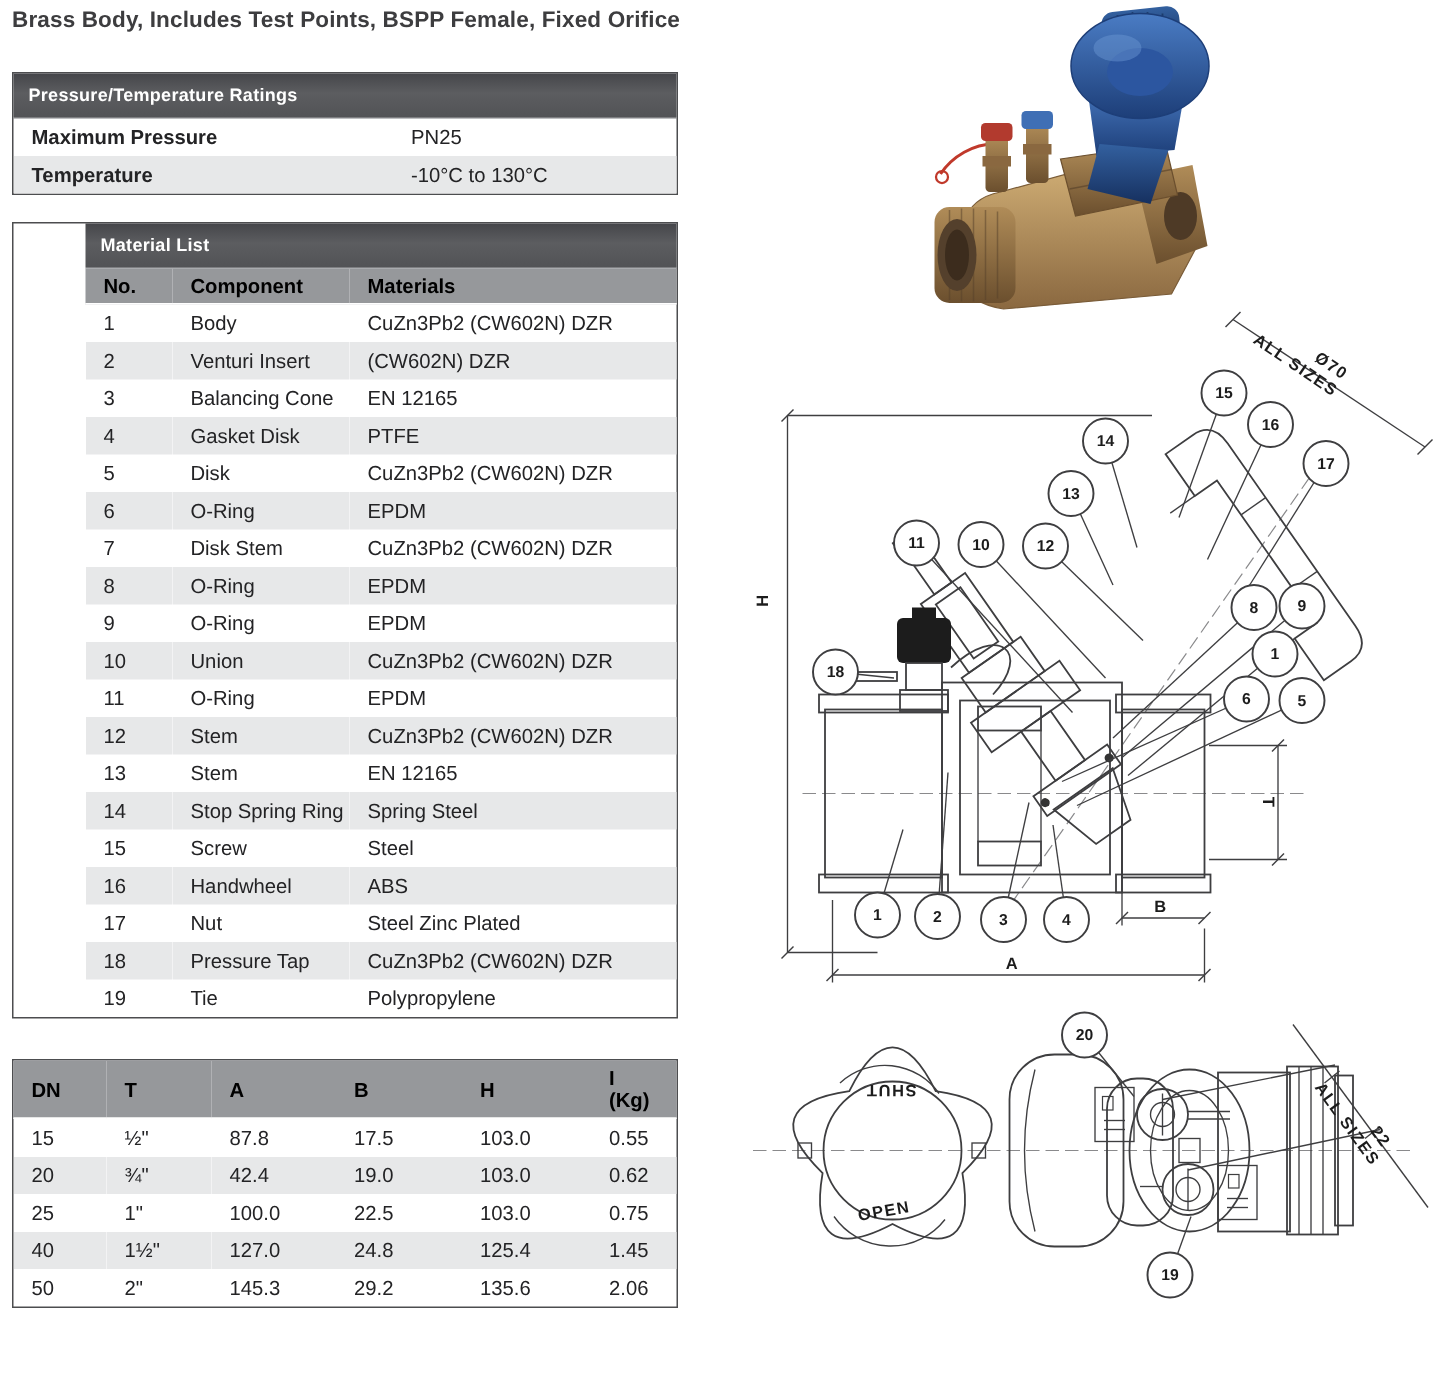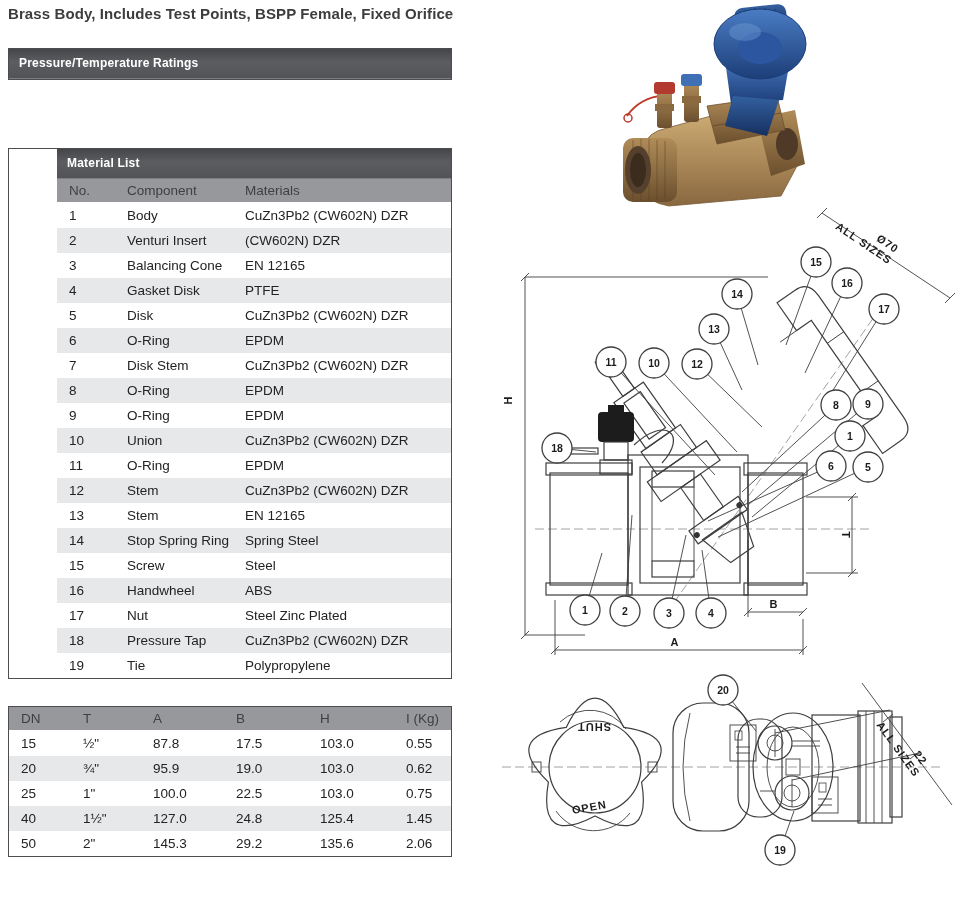--- a/index.html
+++ b/index.html
@@ -3,21 +3,21 @@
 <meta charset="utf-8">
 <style>
   html,body{margin:0;padding:0;background:#fff;}
   .page{position:relative;width:961px;height:900px;background:#fff;overflow:hidden;
         font-family:"Liberation Sans",sans-serif;color:#222;}
   .page-title{position:absolute;left:8px;top:5px;font-size:15px;font-weight:700;color:#3d3d3f;letter-spacing:.1px;}
   .tbl{position:absolute;left:8px;width:444px;border:1px solid #4c4d4f;box-sizing:border-box;background:#fff;}
   .tbl-header{height:29px;line-height:29px;background:linear-gradient(180deg,#45464a 0%,#5c5d60 45%,#525356 100%);
               border-bottom:1px solid #7d7e81;color:#fff;font-weight:700;font-size:12px;padding:0 10px;letter-spacing:.2px;}
   table.data{width:100%;border-collapse:collapse;font-size:13.5px;color:#232325;table-layout:fixed;}
-  table.data th{background:#96989b;color:#404040;text-align:left;font-weight:400;
+  table.data th{background:#96989b;color:#000000;text-align:left;font-weight:700;
                 padding:4px 12px;border-bottom:1px solid #fff;font-size:13.5px;}
   table.data td{padding:4.5px 12px;line-height:16px;overflow:hidden;white-space:nowrap;}
   table.data tbody tr:nth-child(even) td{background:#e7e8e9;}
   .ratings-tbl td:first-child{font-weight:700;}
   .footer-accent{position:absolute;left:86px;top:918px;width:98px;height:3px;background:#b7d3e8;opacity:.8;}
   svg text{font-family:"Liberation Sans",sans-serif;}
   .ln{stroke:#3e3e40;fill:none;stroke-width:1.2;}
   .lnt{stroke:#3e3e40;fill:none;stroke-width:.9;}
   .cl{stroke:#8a8a8c;fill:none;stroke-width:.8;stroke-dasharray:9 4;}
   .co{fill:#fff;stroke:#3e3e40;stroke-width:1.3;}
@@ -26,20 +26,36 @@
 </style>
 </head>
 <body>
 
 <div class="page">
 
   <div class="page-title">Brass Body, Includes Test Points, BSPP Female, Fixed Orifice</div>
 
   <section class="tbl" style="top:48px;">
     <div class="tbl-header">Pressure/Temperature Ratings</div>
+    <table class="data ratings-tbl">
+      <colgroup>
+          <col style="width:253px">
+          <col>
+        </colgroup>
+    <tbody>
+          <tr>
+            <td>Maximum Pressure</td>
+            <td>PN25</td>
+          </tr>
+          <tr>
+            <td>Temperature</td>
+            <td>-10°C to 130°C</td>
+          </tr>
+        </tbody>
+      </table>
   </section>
 
   <section class="tbl" style="top:148px;padding-left:48px;">
     <div class="tbl-header">Material List</div>
     <table class="data">
       <colgroup>
           <col style="width:58px">
           <col style="width:118px">
           <col>
         </colgroup>
@@ -175,21 +191,21 @@
             <td>15</td>
             <td>½"</td>
             <td>87.8</td>
             <td>17.5</td>
             <td>103.0</td>
             <td>0.55</td>
           </tr>
           <tr>
             <td>20</td>
             <td>¾"</td>
-            <td>95.9</td>
+            <td>42.4</td>
             <td>19.0</td>
             <td>103.0</td>
             <td>0.62</td>
           </tr>
           <tr>
             <td>25</td>
             <td>1"</td>
             <td>100.0</td>
             <td>22.5</td>
             <td>103.0</td>

